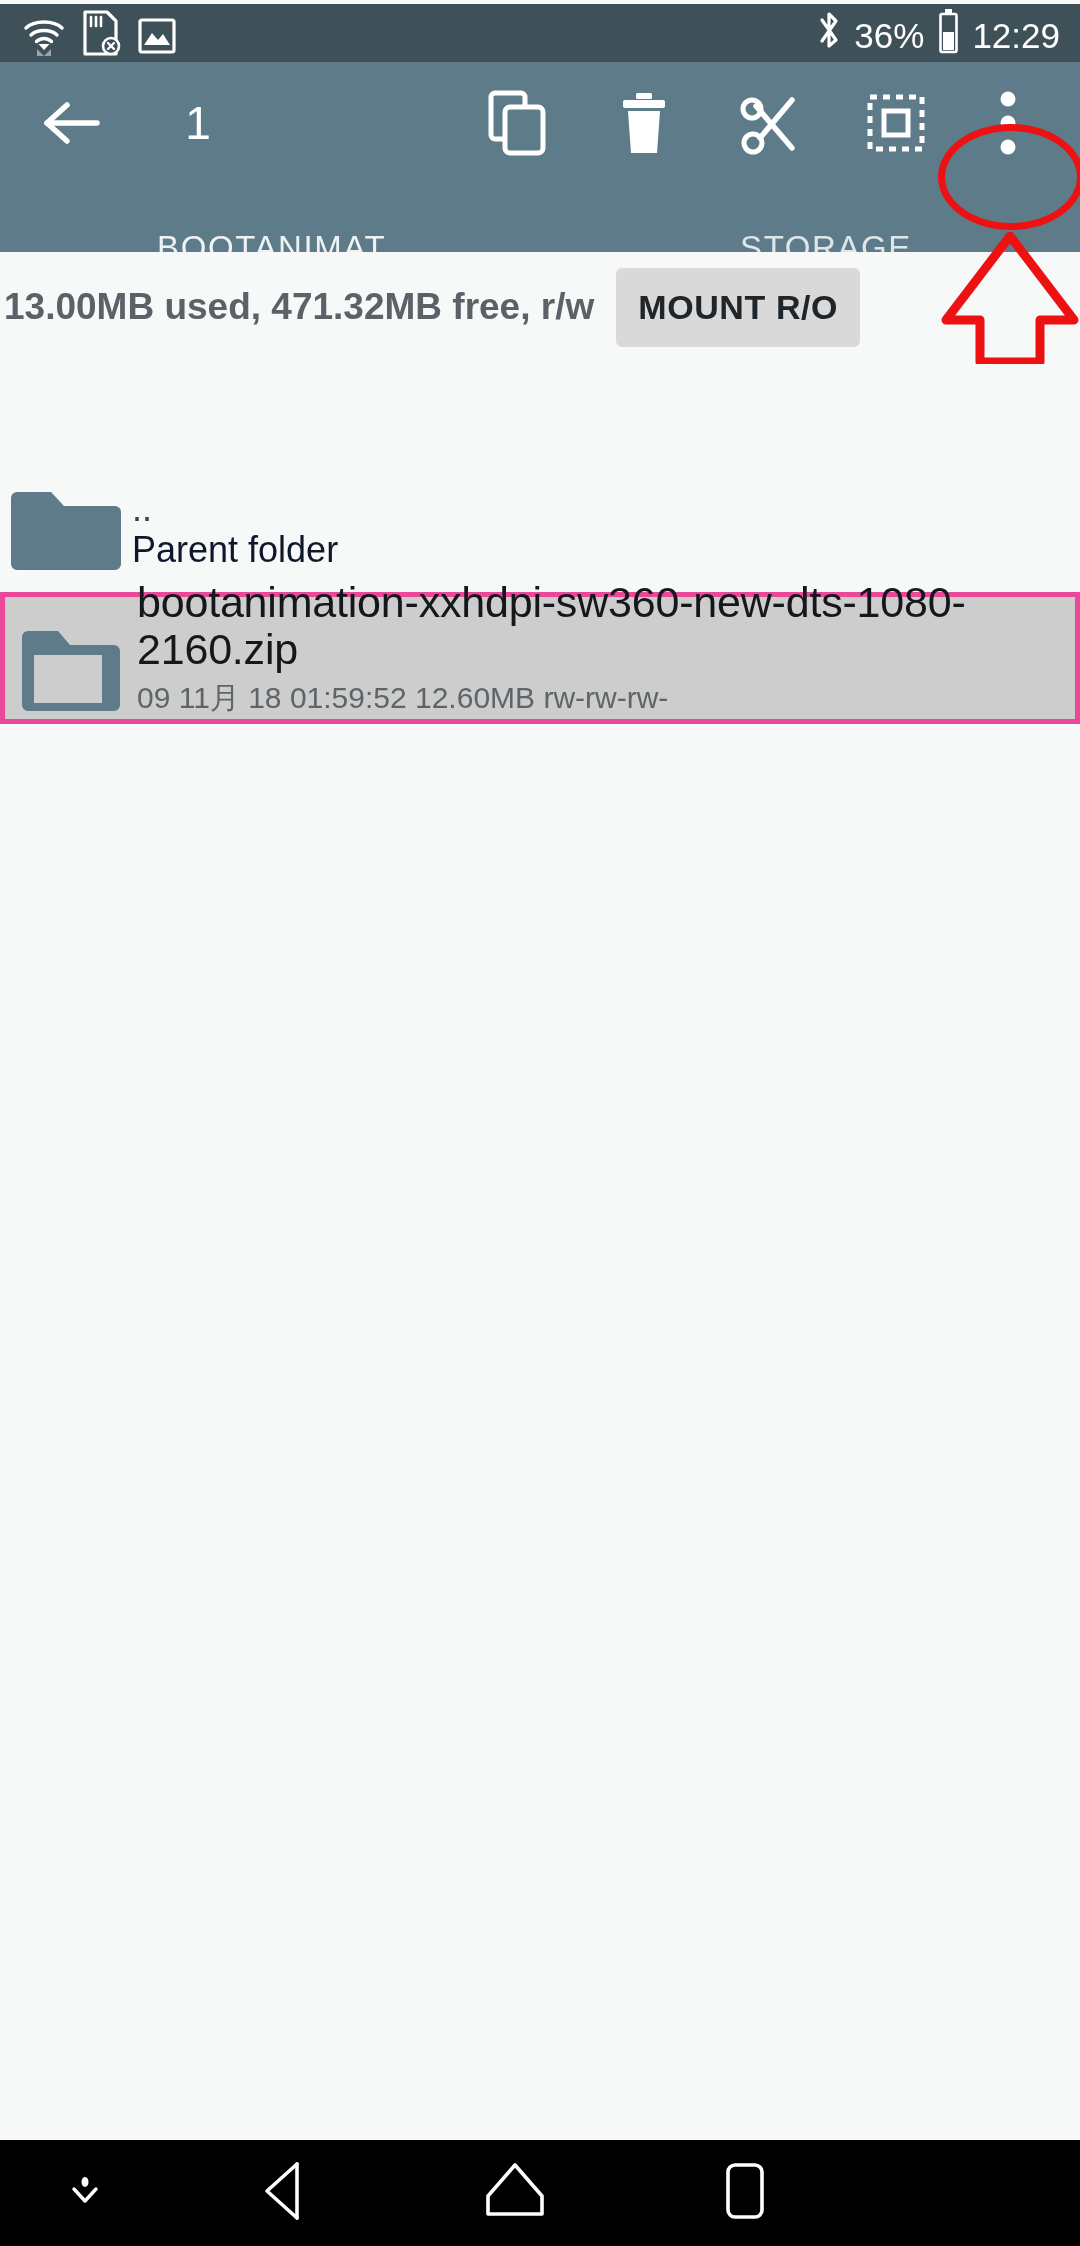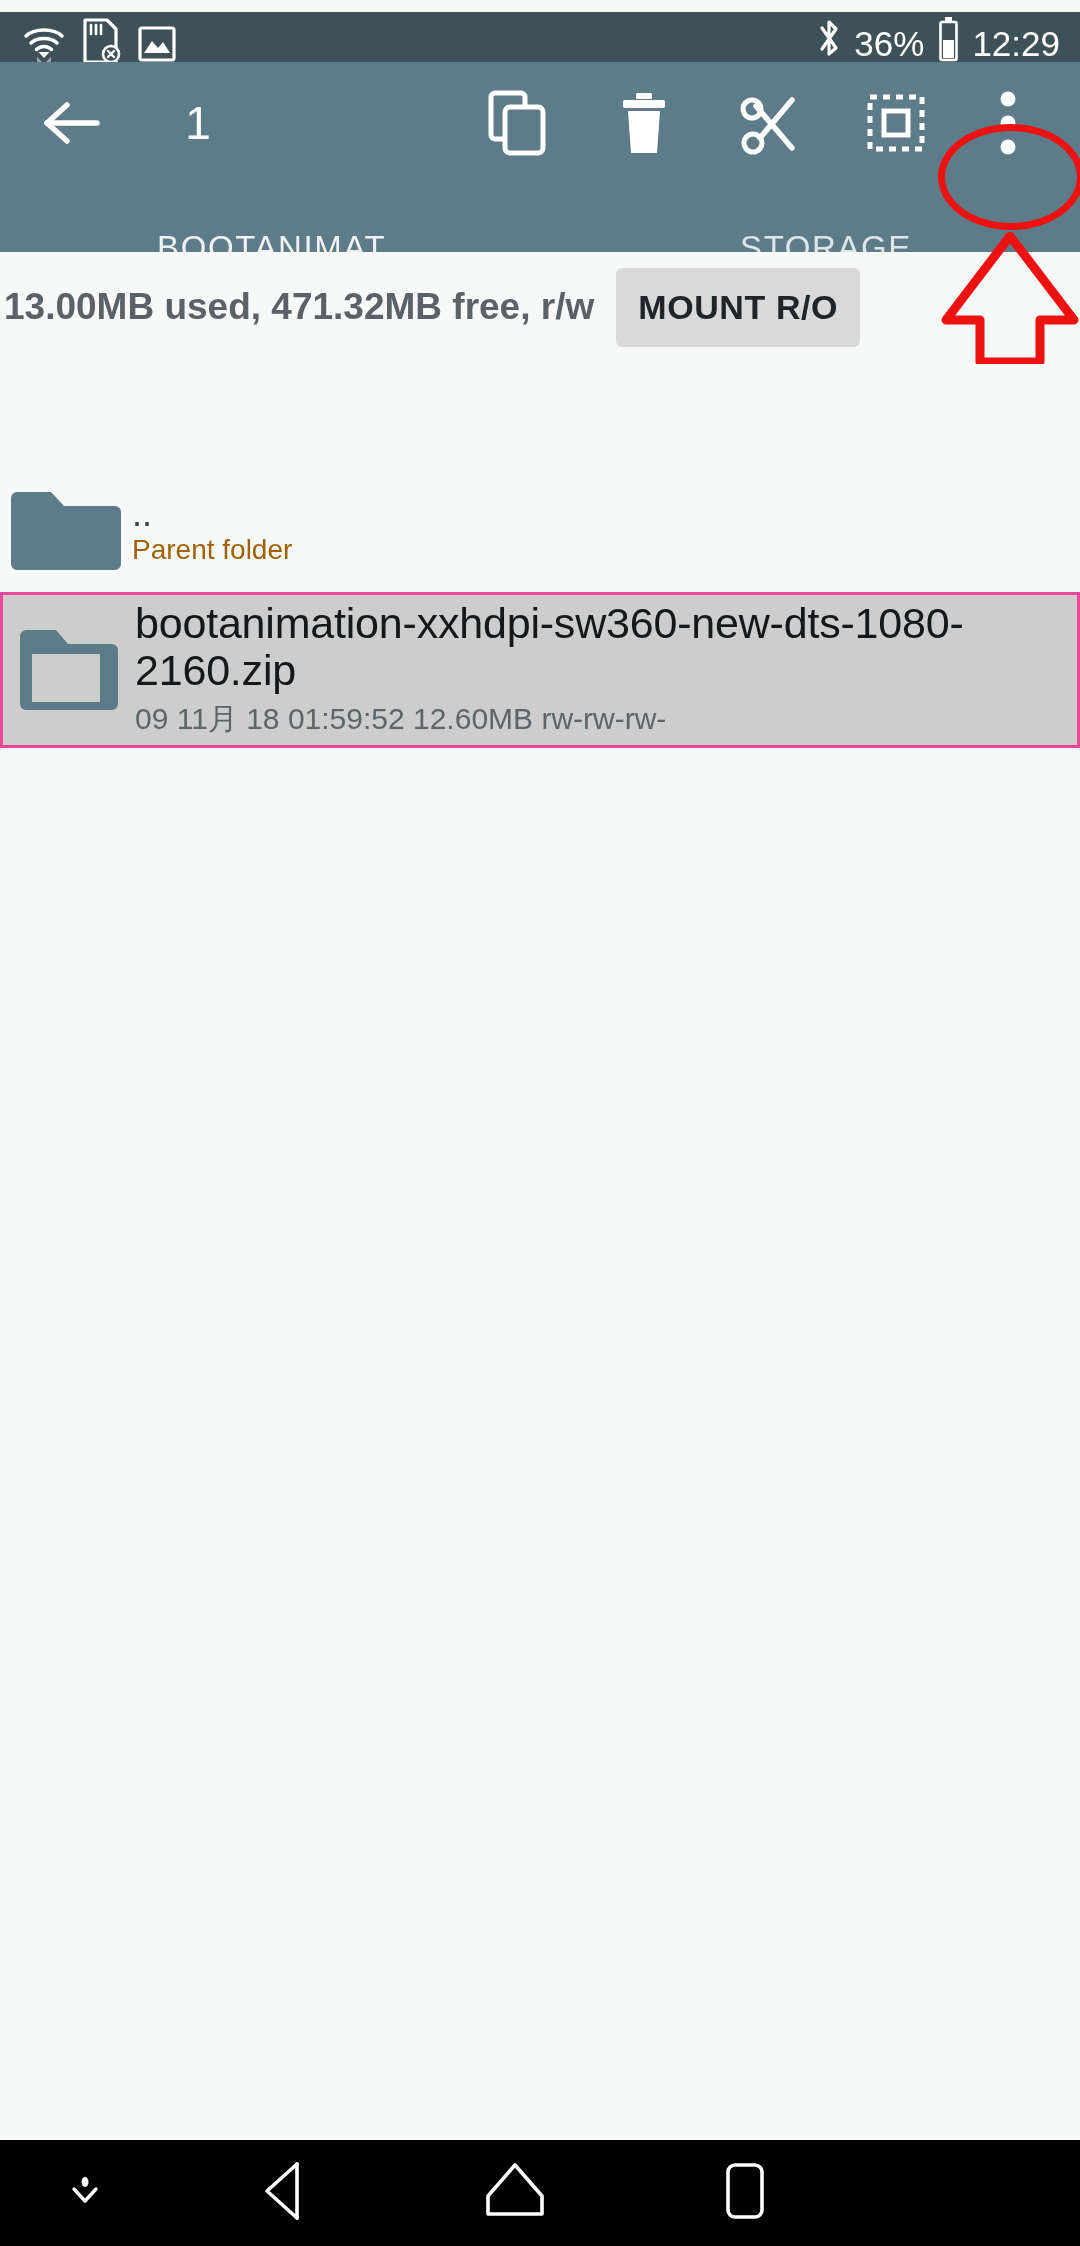--- a/index.html
+++ b/index.html
@@ -6,21 +6,21 @@
   html, body {
     width:1080px; height:2246px;
     background:#f7f8f8;
     font-family:"Liberation Sans", sans-serif;
     overflow:hidden;
   }
   #screen { position:relative; width:1080px; height:2246px; background:#f7f8f8; }
 
   
   .statusbar {
-    position:absolute; top:12px; left:0; width:1080px; height:62px;
+    position:absolute; top:4px; left:0; width:1080px; height:62px;
     background:#3e5159; display:flex; align-items:center;
   }
   .sb-left { display:flex; align-items:flex-end; gap:14px; margin-left:22px; }
   .sb-right {
     position:absolute; right:20px; top:0; height:62px;
     display:flex; align-items:center; gap:10px;
     color:#ffffff; font-size:34px; letter-spacing:0px;
   }
   .sb-right .pct { font-size:35px; line-height:1; }
   .sb-right .clock { font-size:35px; line-height:1; }
@@ -72,29 +72,30 @@
     margin-left:22px; background:#d9d9d9; border-radius:6px;
     padding:20px 22px; color:#20252a; font-size:34px; letter-spacing:0.6px;
     white-space:nowrap;
   }
 
   
   .filelist { position:absolute; top:470px; left:0; width:1080px; }
   .row { position:relative; width:1080px; display:flex; align-items:center; }
   .row.parent { height:122px; }
   .row.selected {
-    height:156px; background:#cdcdcd;
-    border:3px solid #ec4899;
+    height:132px; background:#cdcdcd;
+    border:5px solid #ec4899;
+    align-items:flex-end;
   }
   .icon-cell {
     width:132px; min-width:132px; display:flex; align-items:center; justify-content:center;
   }
   .row-text { display:flex; flex-direction:column; justify-content:center; }
   .fname-parent { color:#3b4246; font-size:36px; line-height:1.05; }
-  .fsub-parent { color:#a16207; font-size:28px; line-height:1.25; }
+  .fsub-parent { color:#0f172a; font-size:36px; line-height:1.25; }
   .fname-sel {
     color:#14181a; font-size:43px; line-height:1.08; letter-spacing:-0.2px;
     max-width:860px;
   }
   .fmeta-sel { color:#5e6569; font-size:30px; margin-top:6px; }
 
   
   .annot { position:absolute; pointer-events:none; }
   .annot-ellipse {
     left:938px; top:124px; width:146px; height:106px;

